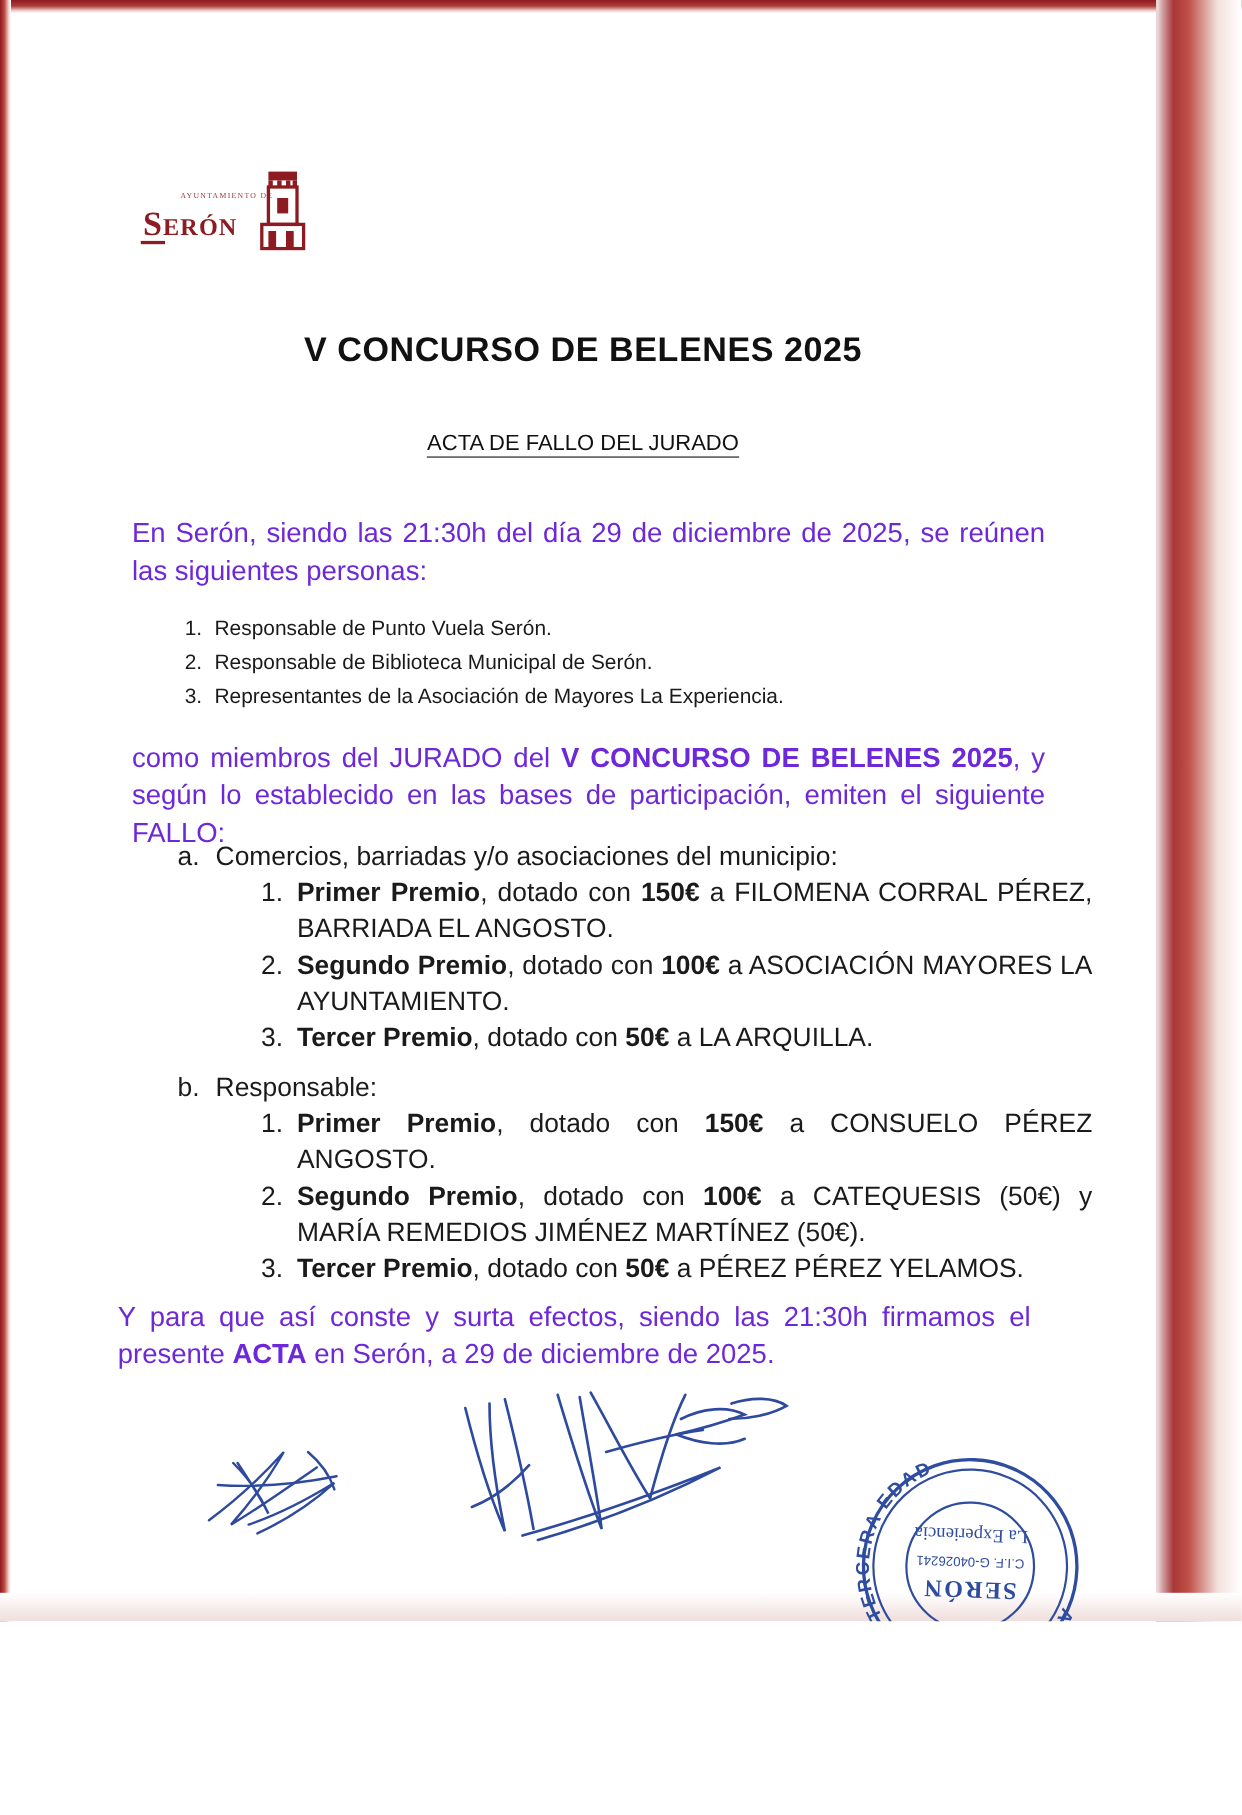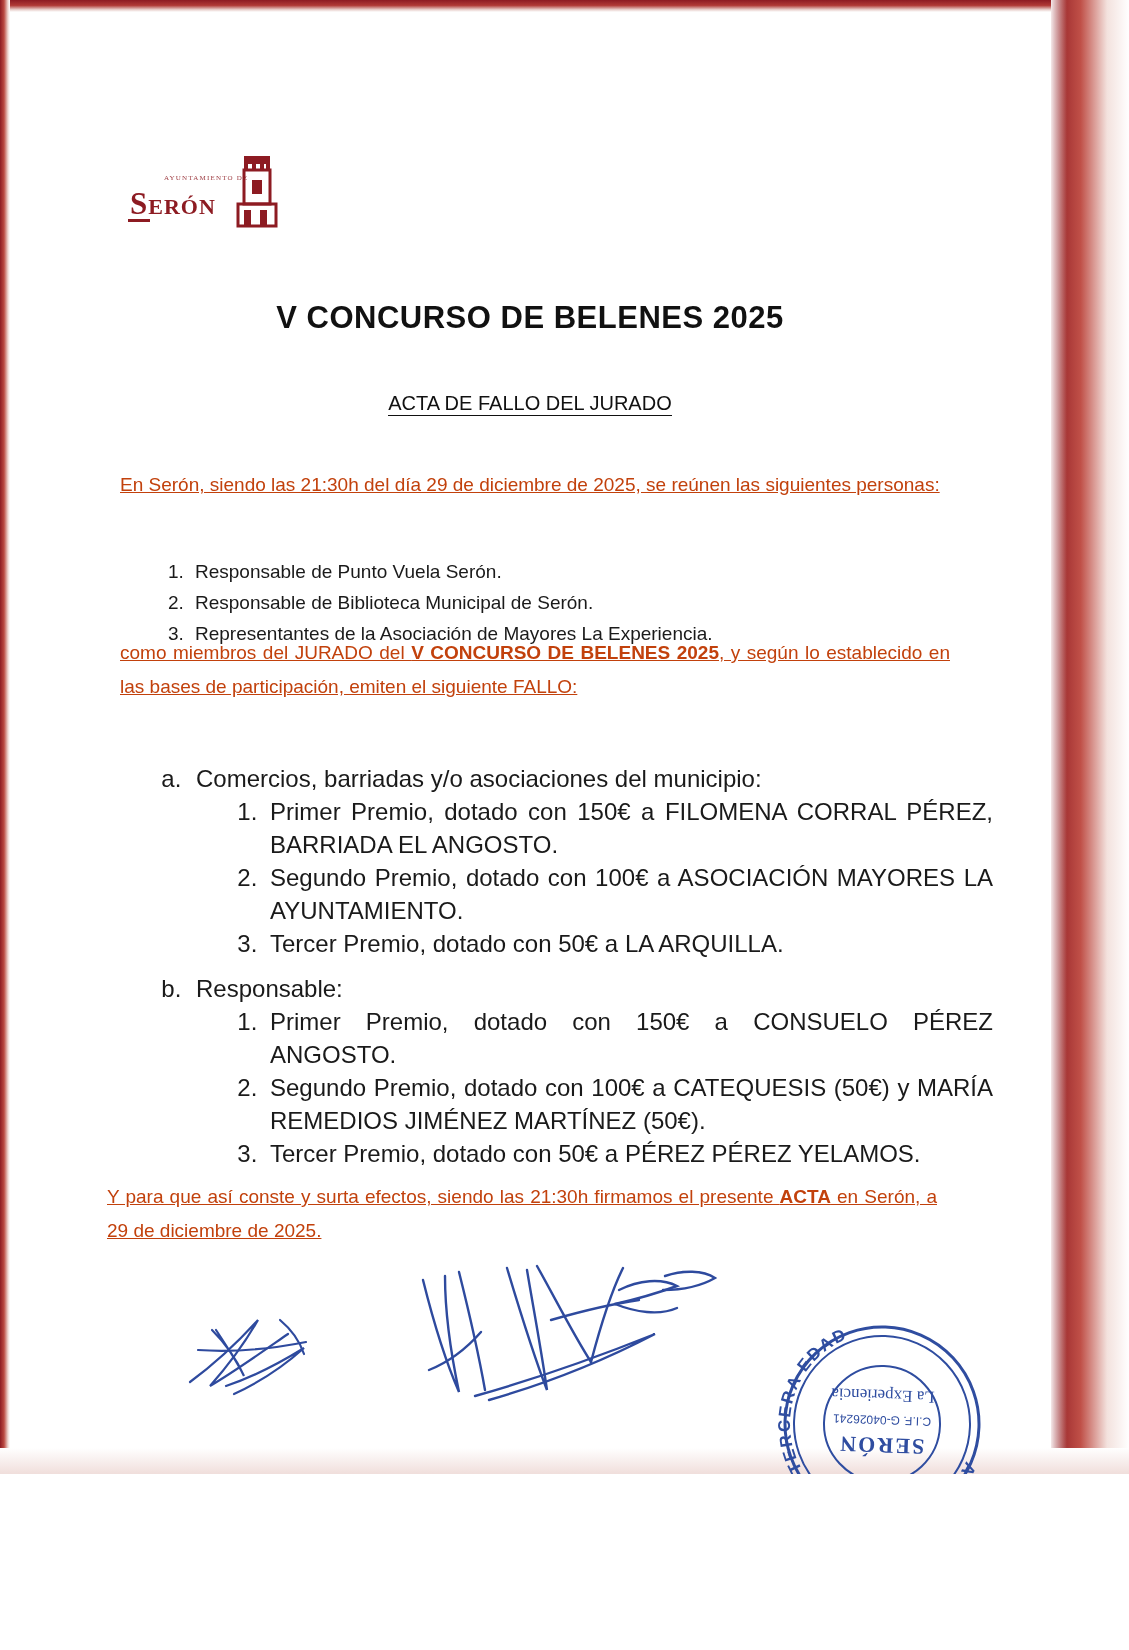--- a/index.html
+++ b/index.html
@@ -124,46 +124,45 @@
     color: #111;
   }
   .doc-subtitle span {
     border-bottom: 1.5px solid #111;
     padding-bottom: 1px;
   }
 
   
   .para {
     position: absolute;
-    font-size: 19px;
+    font-size: 25px;
     line-height: 34px;
-    color: #c2410c;
+    color: #6d28d9;
     text-align: justify;
-    text-decoration: underline;
   }
   #intro-para {
     left: 120px;
     top: 468px;
     width: 830px;
   }
   #members-list {
     position: absolute;
     left: 151px;
     top: 556px;
     width: 800px;
     margin: 0;
     padding-left: 38px;
     font-size: 19px;
     line-height: 31px;
   }
   #members-list li { padding-left: 6px; }
 
   #jury-para {
     left: 120px;
-    top: 636px;
+    top: 672px;
     width: 830px;
   }
 
   .cat-list {
     position: absolute;
     left: 150px;
     width: 805px;
     margin: 0;
     padding-left: 38px;
     font-size: 24px;
@@ -172,21 +171,21 @@
   }
   #cat-a { top: 762px; }
   #cat-b { top: 972px; }
   .cat-list > li { padding-left: 8px; }
   .prize-list {
     margin: 0;
     padding-left: 68px;
     list-style-type: decimal;
   }
   .prize-list > li { padding-left: 6px; text-align: justify; }
-  .prize-list b { font-weight: normal; }
+  .prize-list b { font-weight: bold; }
 
   #closing-para {
     left: 107px;
     top: 1180px;
     width: 830px;
   }
 
   
   .sig {
     position: absolute;

